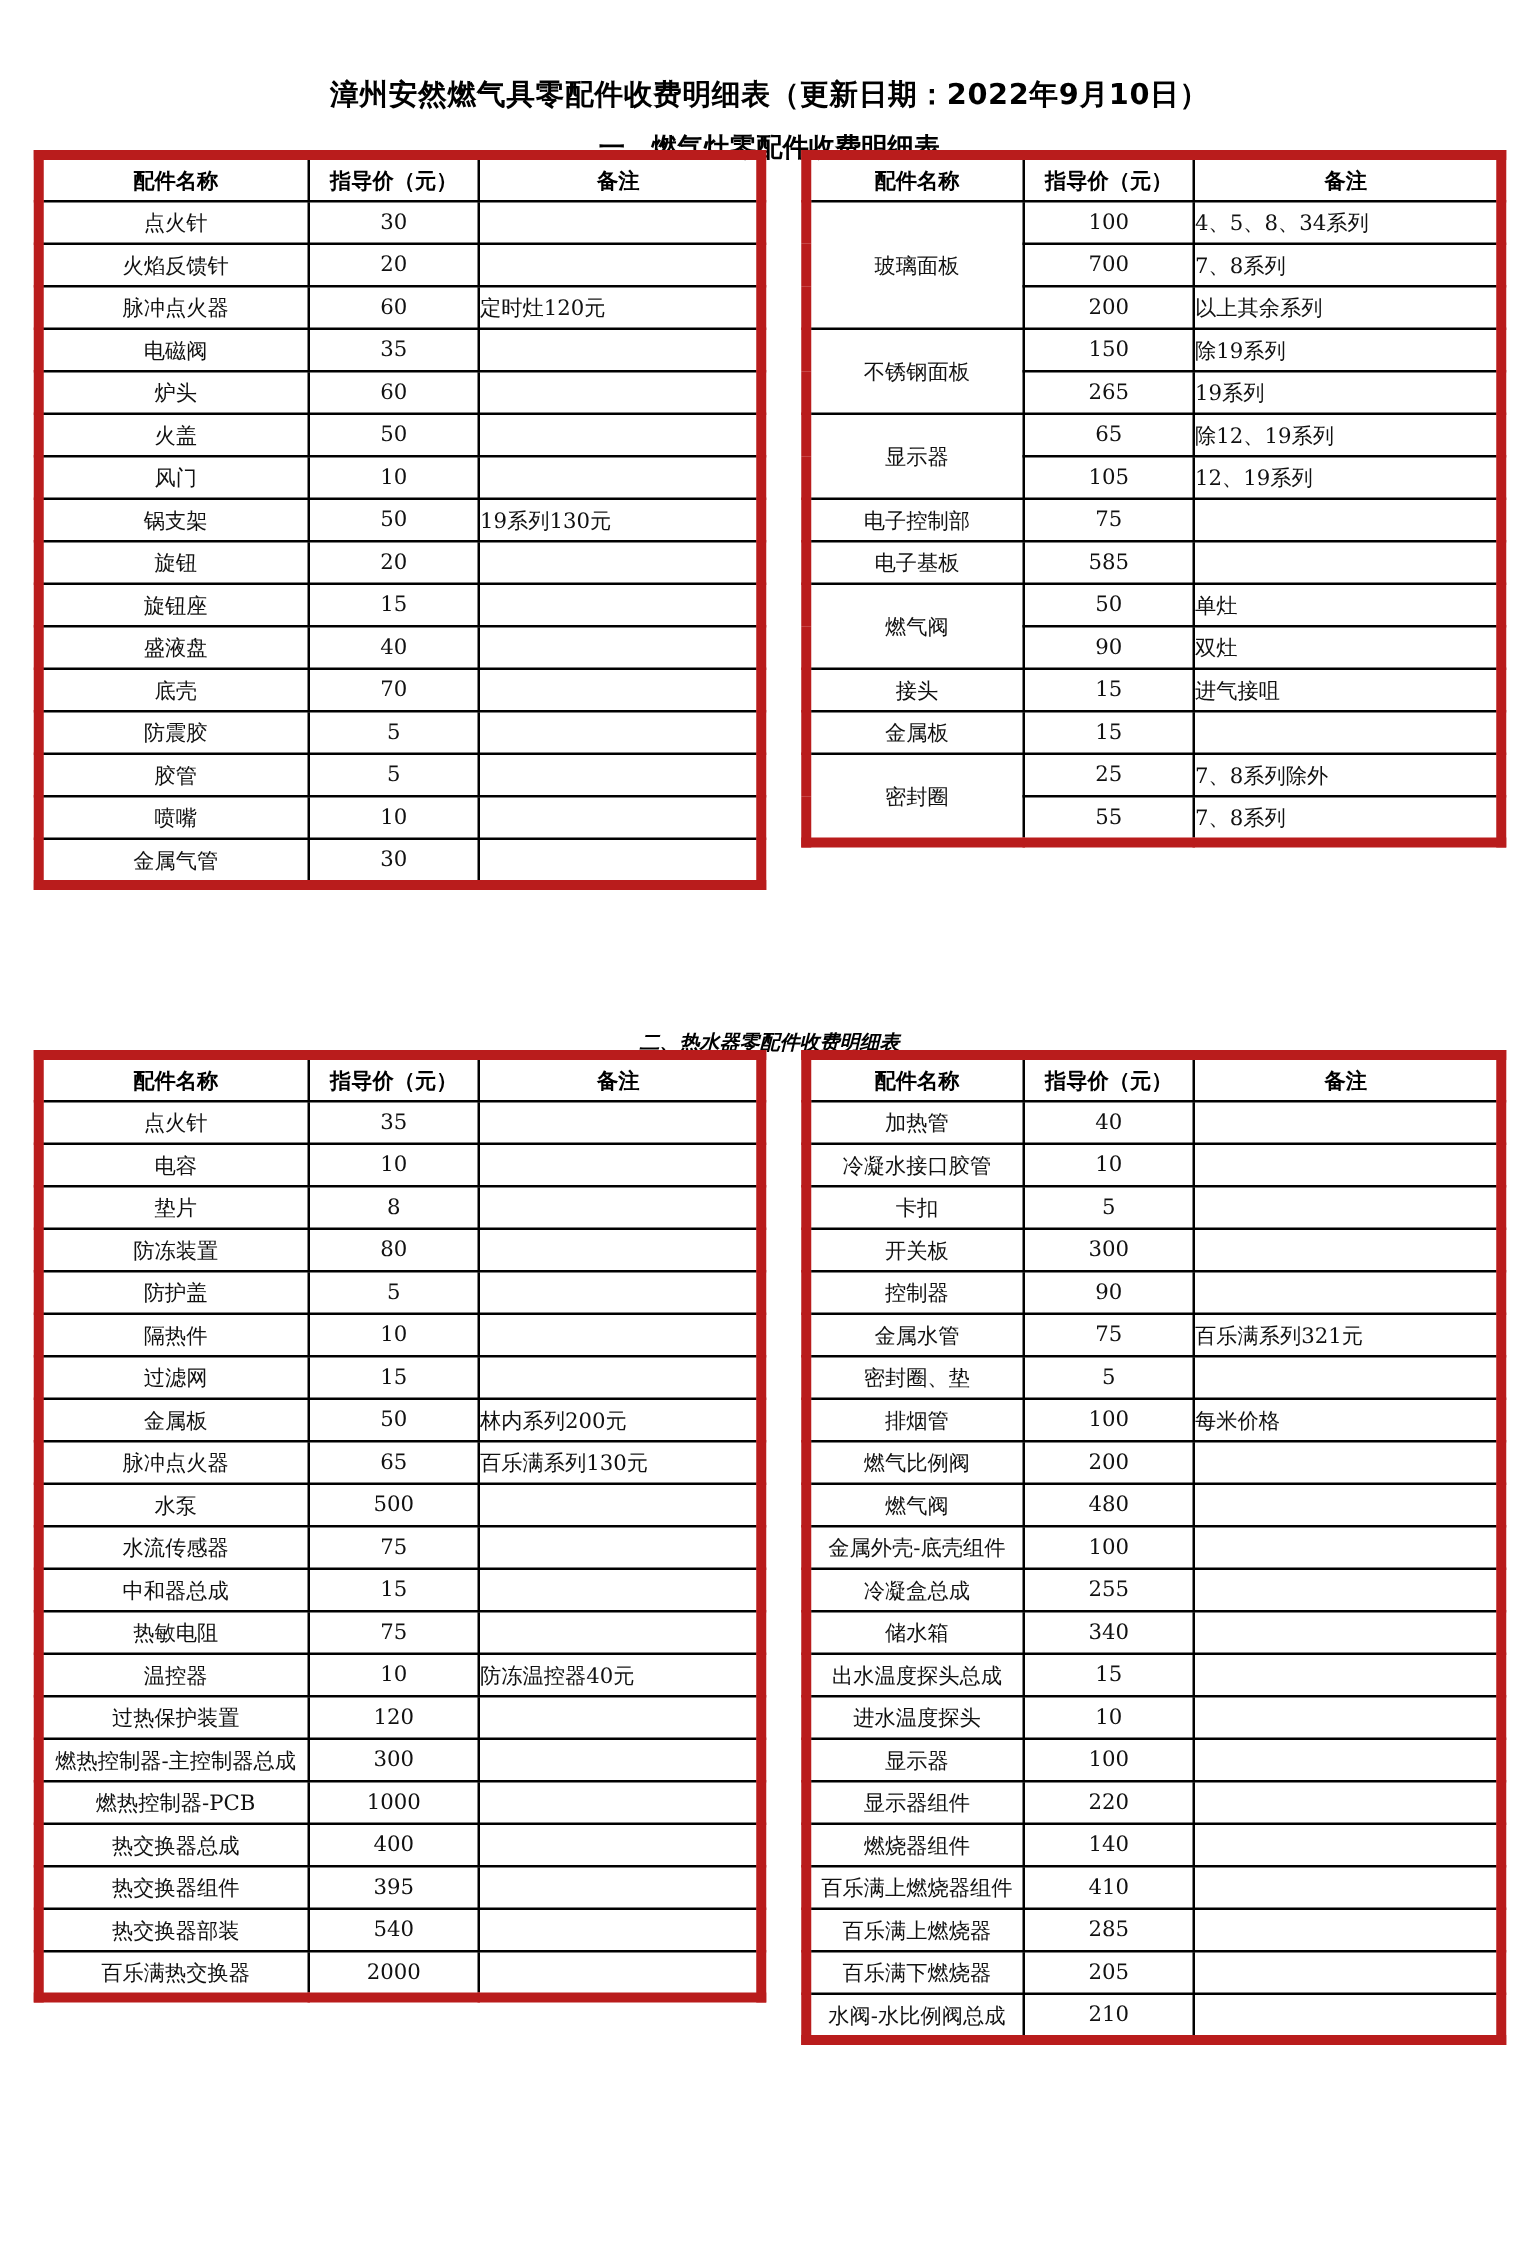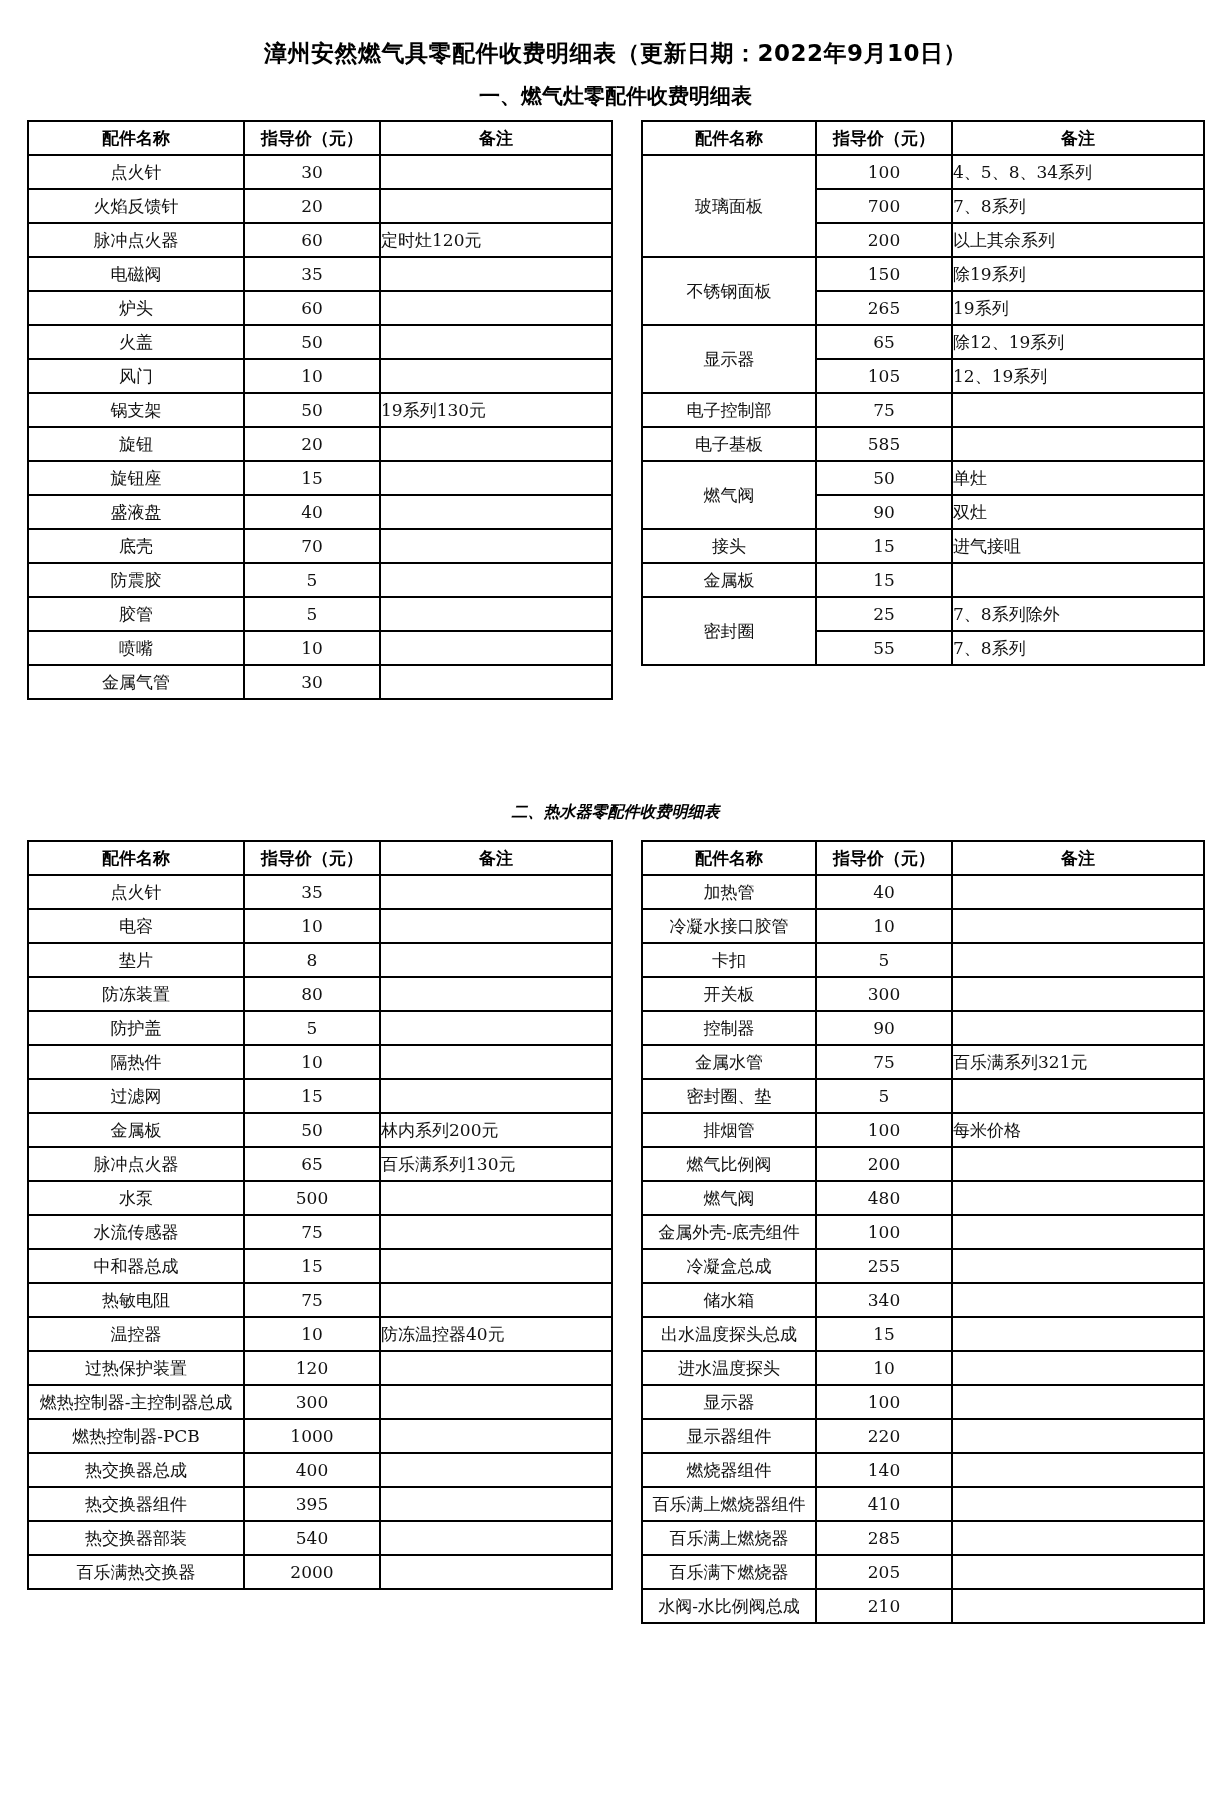--- a/index.html
+++ b/index.html
@@ -1,21 +1,21 @@
 <!DOCTYPE html>
 <html><head>
 <meta charset="utf-8">
 <style>
   html,body{margin:0;padding:0;background:#ffffff;}
   body{width:1231px;height:1796px;position:relative;font-family:"DejaVu Serif","Liberation Serif",serif;color:#111;}
-  .title{position:absolute;left:0;width:1231px;text-align:center;font-family:"DejaVu Sans","Liberation Sans",sans-serif;font-weight:bold;color:#000;}
+  .title{position:absolute;left:0;width:1231px;text-align:center;font-family:"DejaVu Sans","Liberation Sans",sans-serif;font-weight:bold;color:#000;margin-top:22px;}
   #main-title{top:38px;font-size:23px;letter-spacing:0.5px;}
   #sec1-title{top:82px;font-size:21px;}
   #sec2-title{top:802px;font-size:16px;font-style:italic;}
-  table.pt{position:absolute;border-collapse:collapse;table-layout:fixed;border:1px solid #b91c1c;}
+  table.pt{position:absolute;border-collapse:collapse;table-layout:fixed;border:8px solid #b91c1c;}
   table.pt td, table.pt th{border:2.5px solid #000;height:32px;padding:0;font-size:17px;font-weight:normal;white-space:nowrap;overflow:hidden;}
   table.pt th{font-family:"DejaVu Sans","Liberation Sans",sans-serif;font-weight:bold;font-size:17px;text-align:center;color:#000;}
   td.name{text-align:center;}
   td.price{text-align:center;}
   td.note{text-align:left;padding-left:3px;}
   #t1l{left:27px;top:120px;width:586px;}
   #t1r{left:641px;top:120px;width:564px;}
   #t2l{left:27px;top:840px;width:586px;}
   #t2r{left:641px;top:840px;width:564px;}
 </style>

